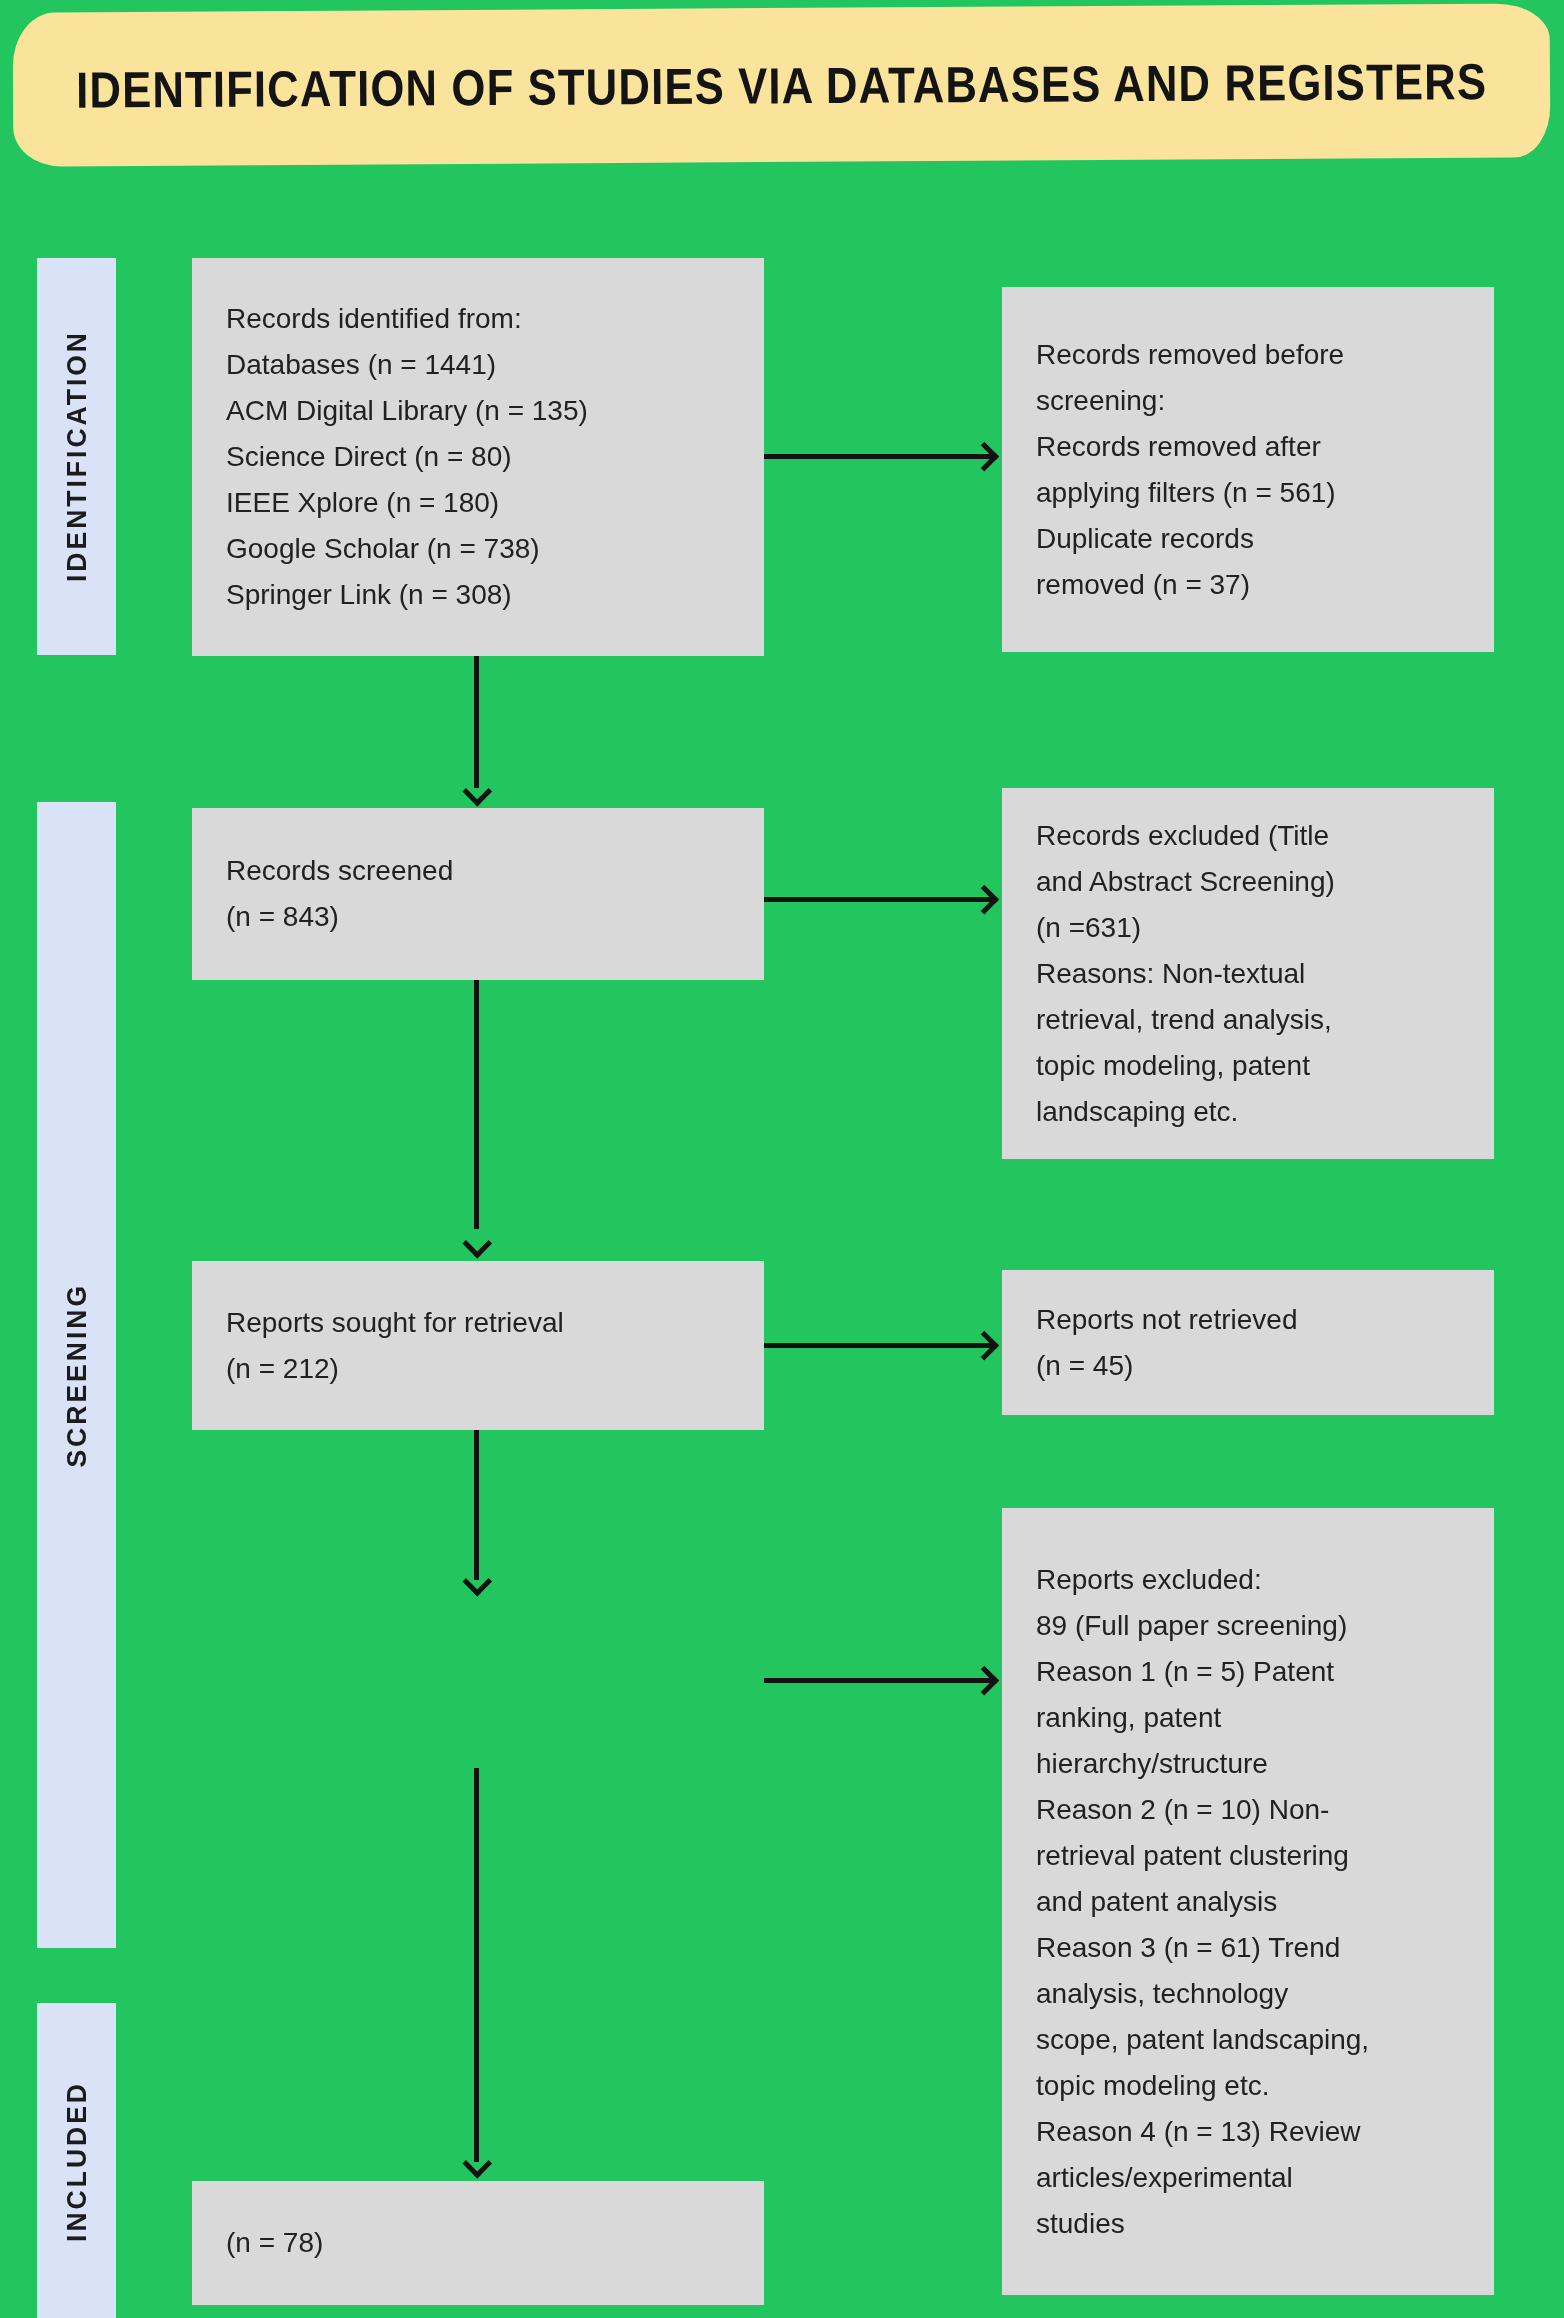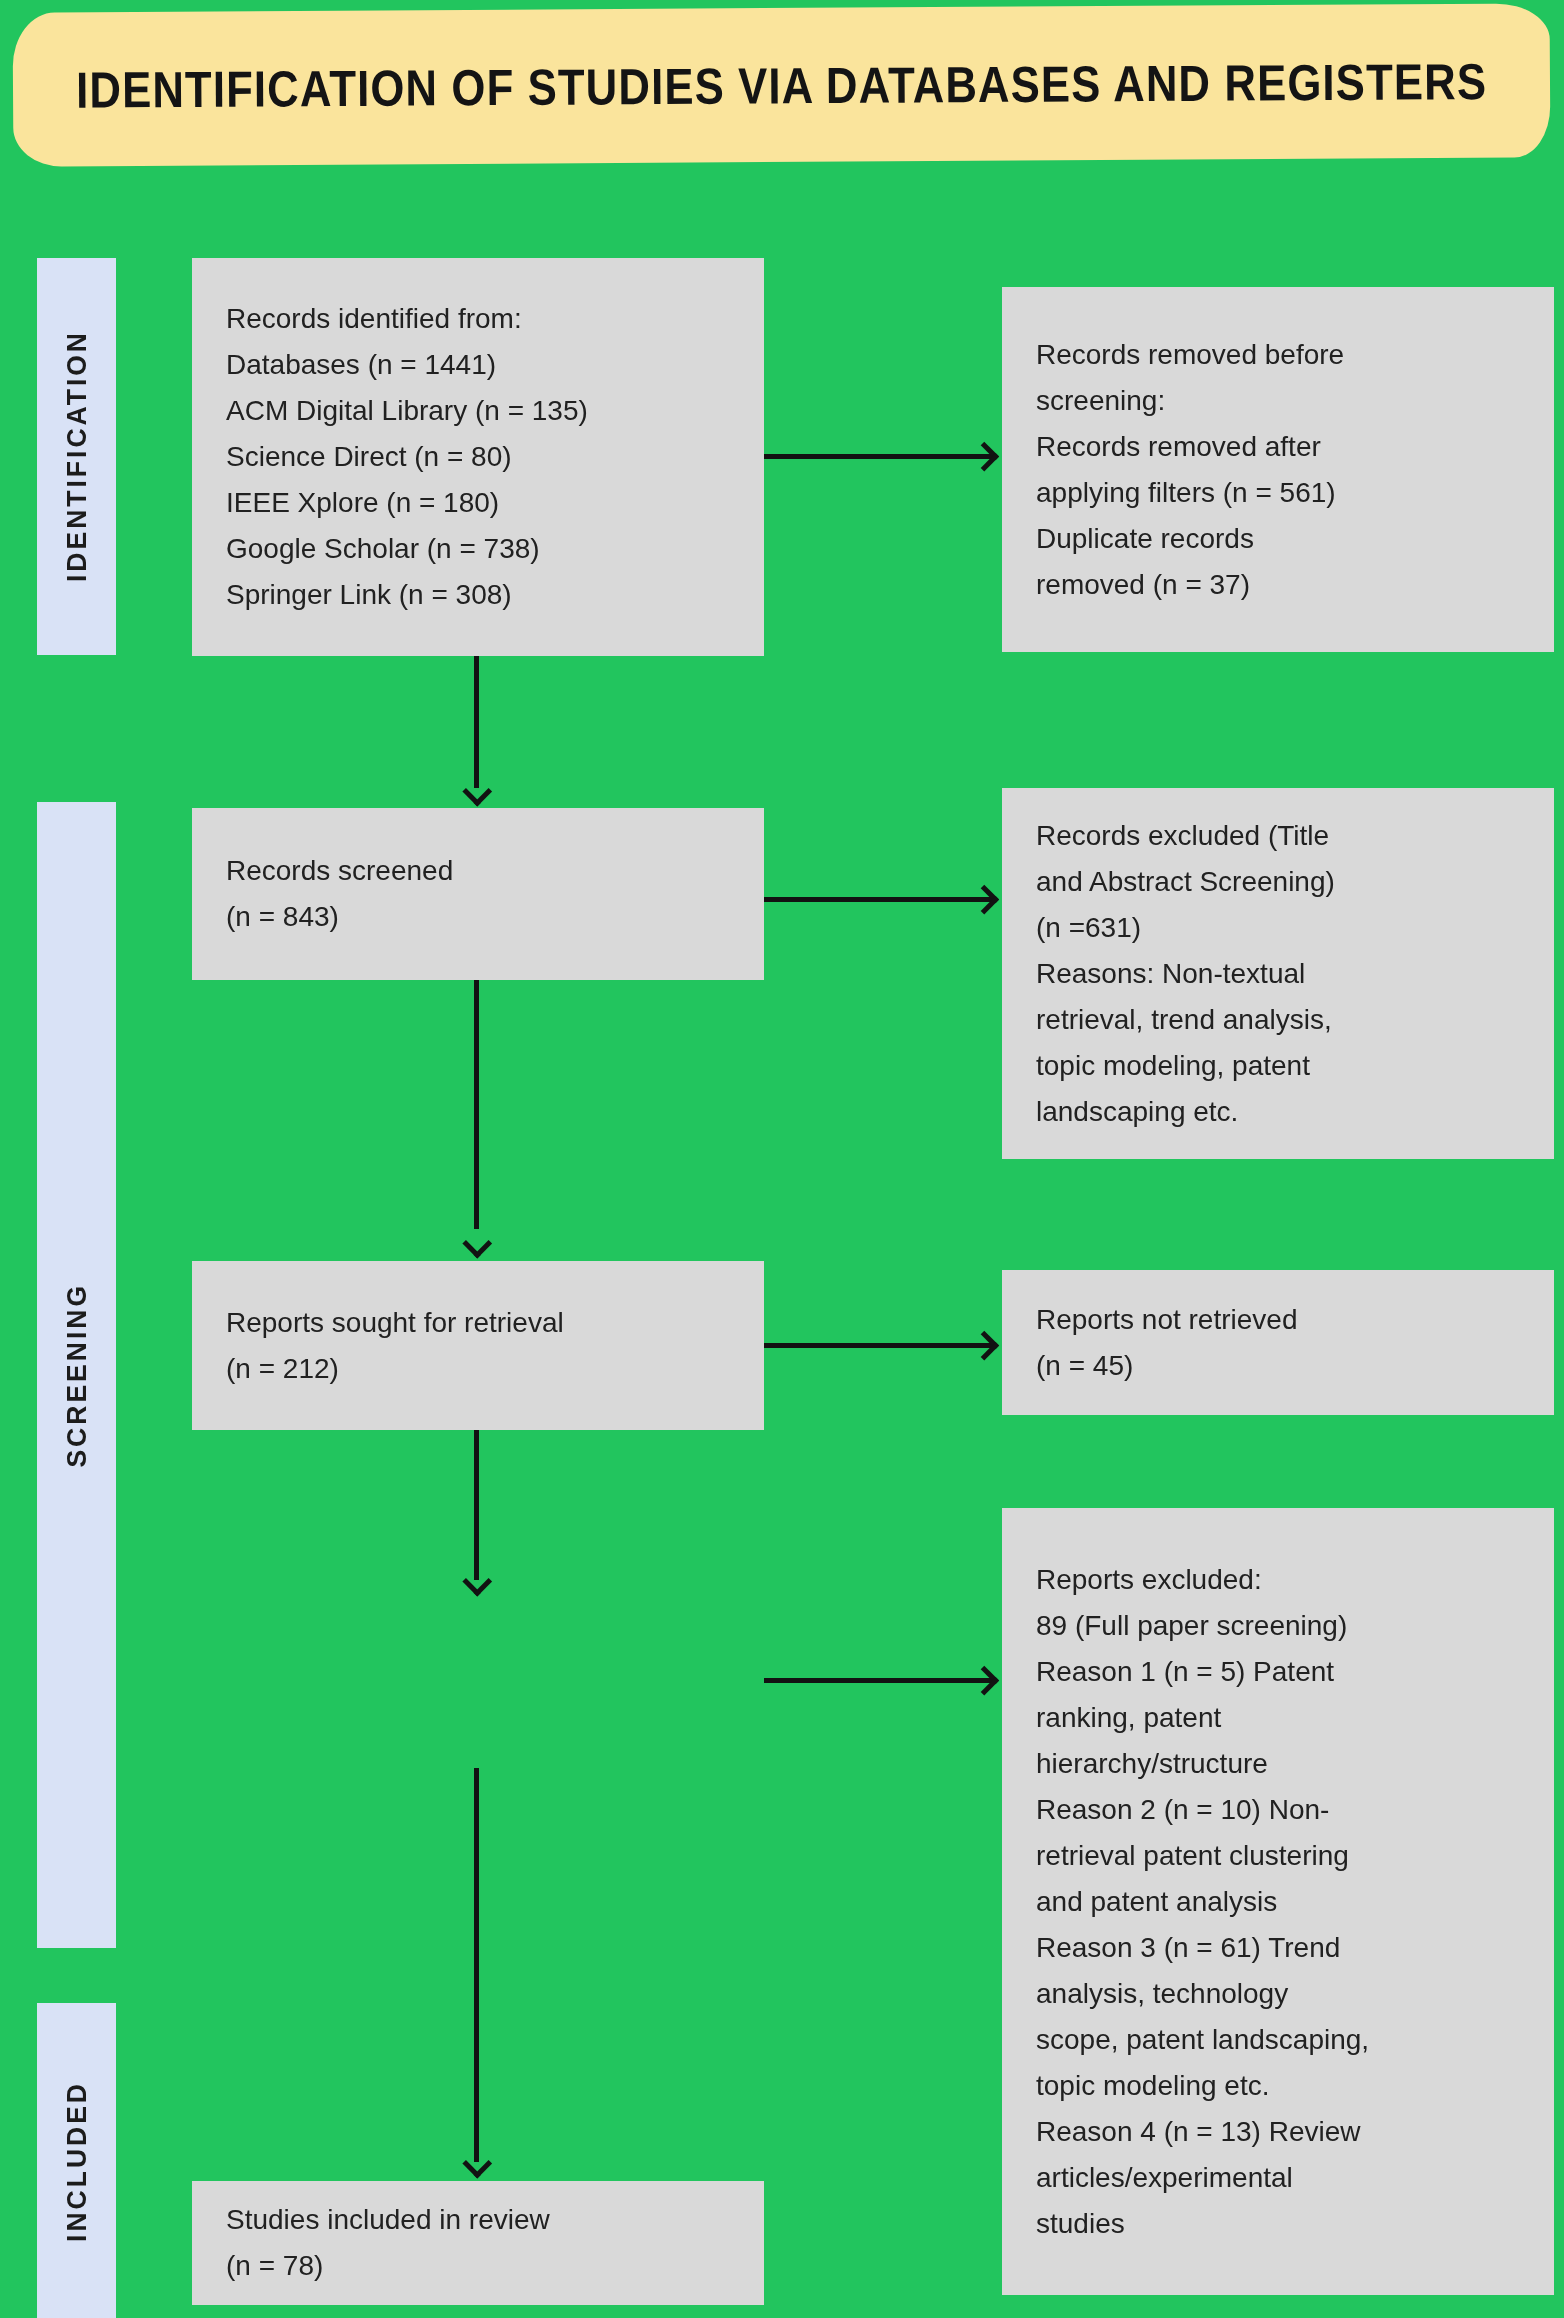--- a/index.html
+++ b/index.html
@@ -66,21 +66,21 @@
     flex-direction: column;
     justify-content: center;
     padding: 6px 18px 6px 34px;
     color: var(--c-text, #212121);
     font-size: 28px;
     line-height: 46px;
     white-space: nowrap;
   }
   .box b { font-weight: 400; }
   .col-left  { left: 192px;  width: 572px; }
-  .col-right { left: 1002px; width: 552px; }
+  .col-right { left: 1002px; width: 492px; }
 
   #box-records-identified { top: 258px;  height: 398px; }
   #box-records-screened   { top: 808px; height: 172px; }
   #box-reports-sought     { top: 1261px; height: 169px; }
   #box-reports-assessed   { top: 1599px; height: 169px; }
   #box-studies-included   { top: 2181px; height: 124px; }
 
   #box-records-removed    { top: 287px;  height: 365px; }
   #box-records-excluded   { top: 788px; height: 371px; justify-content: center; }
   #box-reports-not-retrieved { top: 1270px; height: 145px; }
@@ -132,21 +132,20 @@
     </div>
   <div class="box col-left" id="box-records-screened">
       <div class="line"><b>Records screened</b></div>
       <div class="line"><span>(n = 843)</span></div>
     </div>
   <div class="box col-left" id="box-reports-sought">
       <div class="line"><b>Reports sought for retrieval</b></div>
       <div class="line"><span>(n = 212)</span></div>
     </div>
   <div class="box col-left" id="box-studies-included">
-      <div class="line"><b>Studies included in review</b></div>
       <div class="line"><span>(n = 78)</span></div>
     </div>
 
   <div class="box col-right" id="box-records-removed">
       <div class="line"><b>Records removed before</b></div>
       <div class="line"><b>screening:</b></div>
       <div class="line"><span>Records removed after</span></div>
       <div class="line"><span>applying filters (n = 561)</span></div>
       <div class="line"><span>Duplicate records</span></div>
       <div class="line"><span>removed (n = 37)</span></div>

